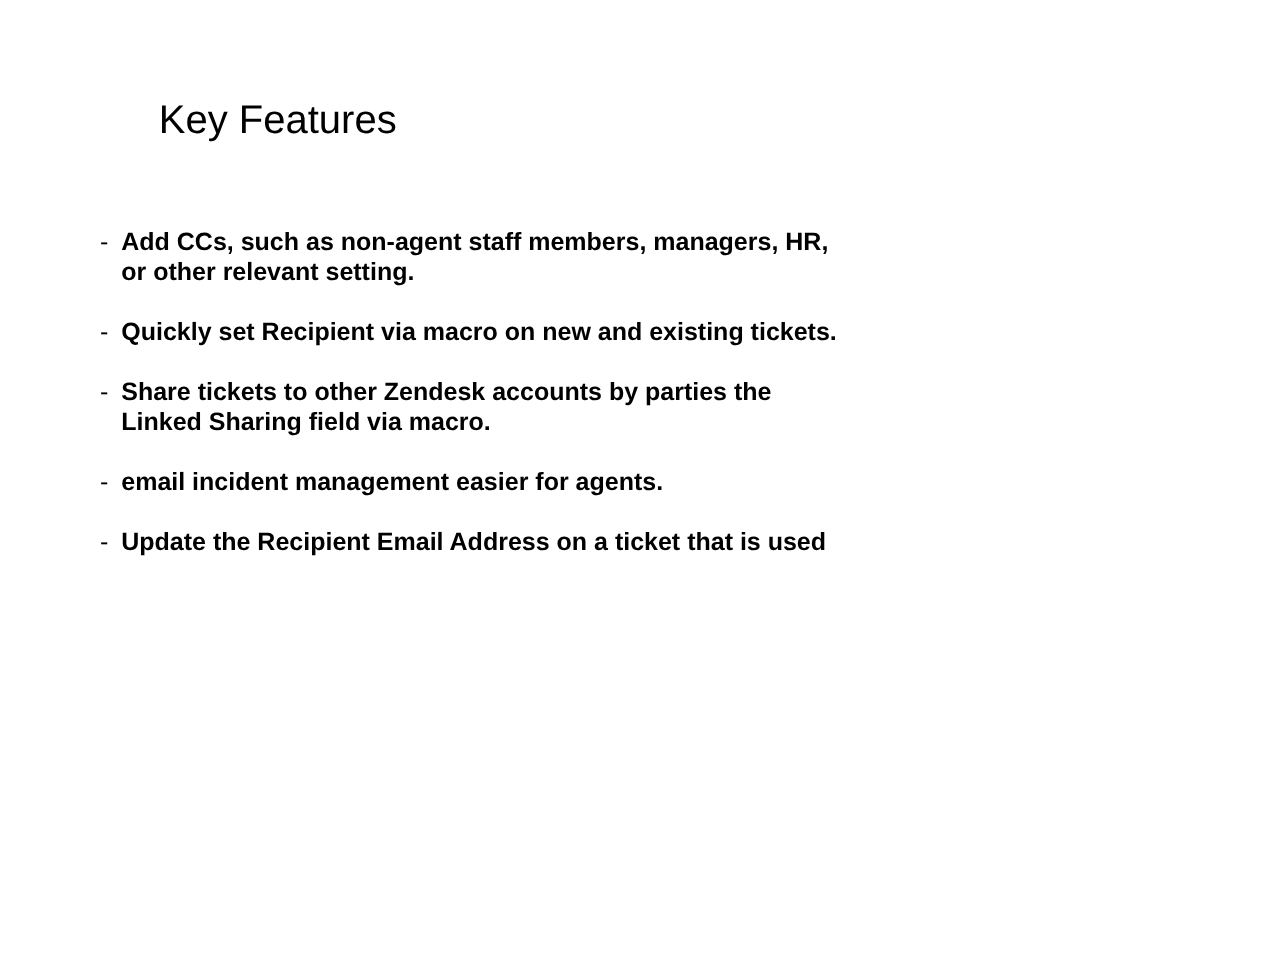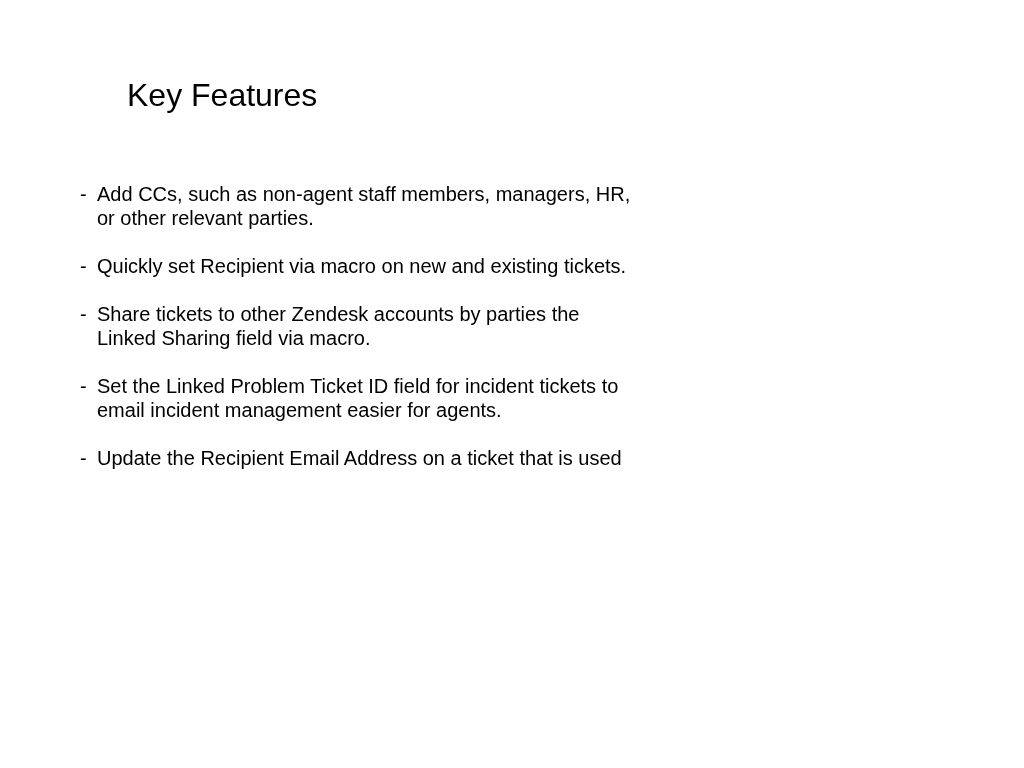--- a/index.html
+++ b/index.html
@@ -43,40 +43,41 @@
     color: #000000;
   }
   .bullet-marker {
     flex: none;
     width: 17px;
     font-size: 20px;
     line-height: 24px;
   }
   .bullet-text {
     flex: none;
+    font-weight: bold;
   }
   .bullet-line {
     display: block;
     white-space: nowrap;
   }
 </style>
 </head>
 <body>
 
 <div class="slide">
 
   <h1 class="slide-title">Key Features</h1>
 
   <ul class="bullet-list">
 
     <li class="bullet-item">
       <span class="bullet-marker">-</span>
       <span class="bullet-text">
         <span class="bullet-line">Add CCs, such as non-agent staff members, managers, HR,</span>
-        <span class="bullet-line">or other relevant parties.</span>
+        <span class="bullet-line">or other relevant setting.</span>
       </span>
     </li>
 
     <li class="bullet-item">
       <span class="bullet-marker">-</span>
       <span class="bullet-text">
         <span class="bullet-line">Quickly set Recipient via macro on new and existing tickets.</span>
       </span>
     </li>
 
@@ -84,21 +85,20 @@
       <span class="bullet-marker">-</span>
       <span class="bullet-text">
         <span class="bullet-line">Share tickets to other Zendesk accounts by parties the</span>
         <span class="bullet-line">Linked Sharing field via macro.</span>
       </span>
     </li>
 
     <li class="bullet-item">
       <span class="bullet-marker">-</span>
       <span class="bullet-text">
-        <span class="bullet-line">Set the Linked Problem Ticket ID field for incident tickets to</span>
         <span class="bullet-line">email incident management easier for agents.</span>
       </span>
     </li>
 
     <li class="bullet-item">
       <span class="bullet-marker">-</span>
       <span class="bullet-text">
         <span class="bullet-line">Update the Recipient Email Address on a ticket that is used</span>
       </span>
     </li>

